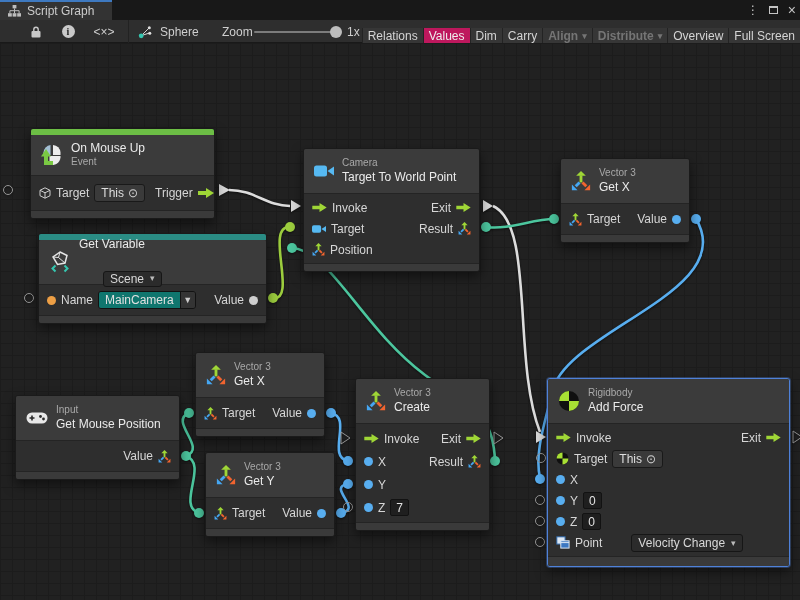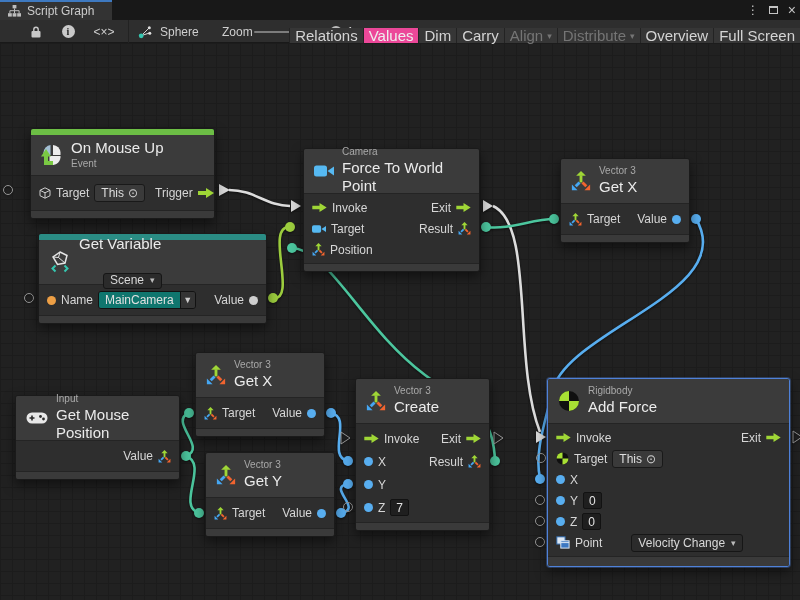--- a/index.html
+++ b/index.html
@@ -22,23 +22,23 @@
     border-bottom:1px solid #191919; z-index:30; color:#cfcfcf; font-size:12px; }
   .toolbar .sep { position:absolute; top:0; width:1px; height:23px; background:#222222; }
   .tb-ic { position:absolute; top:0; height:23px; display:flex; align-items:center; justify-content:center; }
   .info-badge { width:13px; height:13px; border-radius:50%; background:#c9c9c9; color:#1d1d1d;
     font-size:10px; font-weight:bold; display:flex; align-items:center; justify-content:center; font-family:"Liberation Serif",serif; }
   .tb-label { position:absolute; top:0; height:23px; display:flex; align-items:center; white-space:nowrap; }
   .slider-track { position:absolute; top:11px; height:2px; background:#7c7c7c; border-radius:1px; }
   .slider-handle { position:absolute; top:6px; width:12px; height:12px; border-radius:50%; background:#bdbdbd; }
   .tb-buttons { position:absolute; right:0; top:0; height:23px; display:flex; align-items:stretch; }
   .tb-btn { display:flex; align-items:center; padding:0 5px; background:#363636; border-left:1px solid #232323;
-    font-size:15px; color:#d4d4d4; white-space:nowrap;margin-top:8px; }
-  .tb-btn.active { background:#ec4899; color:#eeeeee; }
-  .tb-btn.disabled { color:#757575; }
+    font-size:12px; color:#d4d4d4; white-space:nowrap;margin-top:8px; }
+  .tb-btn.active { background:#be185d; color:#eeeeee; }
+  .tb-btn.disabled { color:#757575;font-weight:bold; }
   .tb-btn.drop::after { content:"▾"; margin-left:4px; font-size:9px; }
   .tb-btn.disabled.drop::after { color:#757575; }
 
   
   .canvas { position:absolute; left:0; top:43px; width:800px; height:557px; background-color:#212121;
     background-image:
       linear-gradient(#1c1c1c 1px, transparent 1px),
       linear-gradient(90deg,#1c1c1c 1px, transparent 1px),
       linear-gradient(#191919 1px, transparent 1px),
       linear-gradient(90deg,#191919 1px, transparent 1px);
@@ -48,21 +48,21 @@
     filter:drop-shadow(0 1px 1px rgba(0,0,0,.55)); }
 
   
   .node { position:absolute; z-index:10; background:#2e2e2e; border:1px solid #1a1a1a; border-radius:3px;
     box-shadow:0 5px 12px rgba(0,0,0,.5); color:#d6d6d6; font-size:12px; }
   .node.selected { border:1px solid #4f81d8; box-shadow:0 0 0 1px rgba(79,129,216,.35), 0 5px 12px rgba(0,0,0,.5); }
   .cbar { height:6px; border-radius:2px 2px 0 0; }
   .hdr { display:flex; align-items:center; gap:8px; padding:4px 10px; background:#3b3b3b; border-radius:2px 2px 0 0; }
   .hdr .htxt { display:flex; flex-direction:column; justify-content:center; line-height:1.25; }
   .cat { font-size:10px; color:#a9a9a9; }
-  .ttl { font-size:15px; color:#ebebeb; }
+  .ttl { font-size:12px; color:#ebebeb; }
   .body { background:#2e2e2e; border-top:1px solid #242424; padding:3px 8px; }
   .frow { display:flex; align-items:center; gap:5px; white-space:nowrap; }
   .sp { margin-left:auto; }
   .ftr { height:8px; background:#3a3a3a; border-top:1px solid #242424; border-radius:0 0 2px 2px; }
 
   .dot { width:9px; height:9px; border-radius:50%; flex:none; }
   .dot.blue { background:#58aef0; } .dot.orange { background:#ed9f45; } .dot.gray { background:#cfcfcf; }
 
   .thisbtn { background:#3a3a3a; border:1px solid #191919; border-radius:3px; padding:0 6px; color:#dddddd;
     display:inline-flex; align-items:center; gap:4px; height:18px; }
@@ -263,21 +263,21 @@
   </div>
 
   <div class="node" style="left:303px;top:148px;width:177px">
     <div class="hdr" style="height:44px">
       <svg class="icon" width="20" height="14" viewBox="0 0 20 14">
         <rect x="0" y="1.5" width="13" height="11" rx="2.5" fill="#56b9f2"></rect>
           <path d="M13.5 7 20 2.6v8.8z" fill="#56b9f2"></path>
       </svg>
       <div class="htxt">
         <div class="cat">Camera</div>
-        <div class="ttl">Force To World Point</div>
+        <div class="ttl">Target To World Point</div>
       </div>
     </div>
     <div class="body">
       <div class="frow" style="height:21px">
         <svg class="icon" width="15" height="9" viewBox="0 0 16 10">
             <path d="M0 3h8V0l8 5-8 5V7H0z" fill="#9fd636"></path>
           </svg>
         <span>Invoke</span>
         <span class="sp"></span>
         <span>Exit</span>

